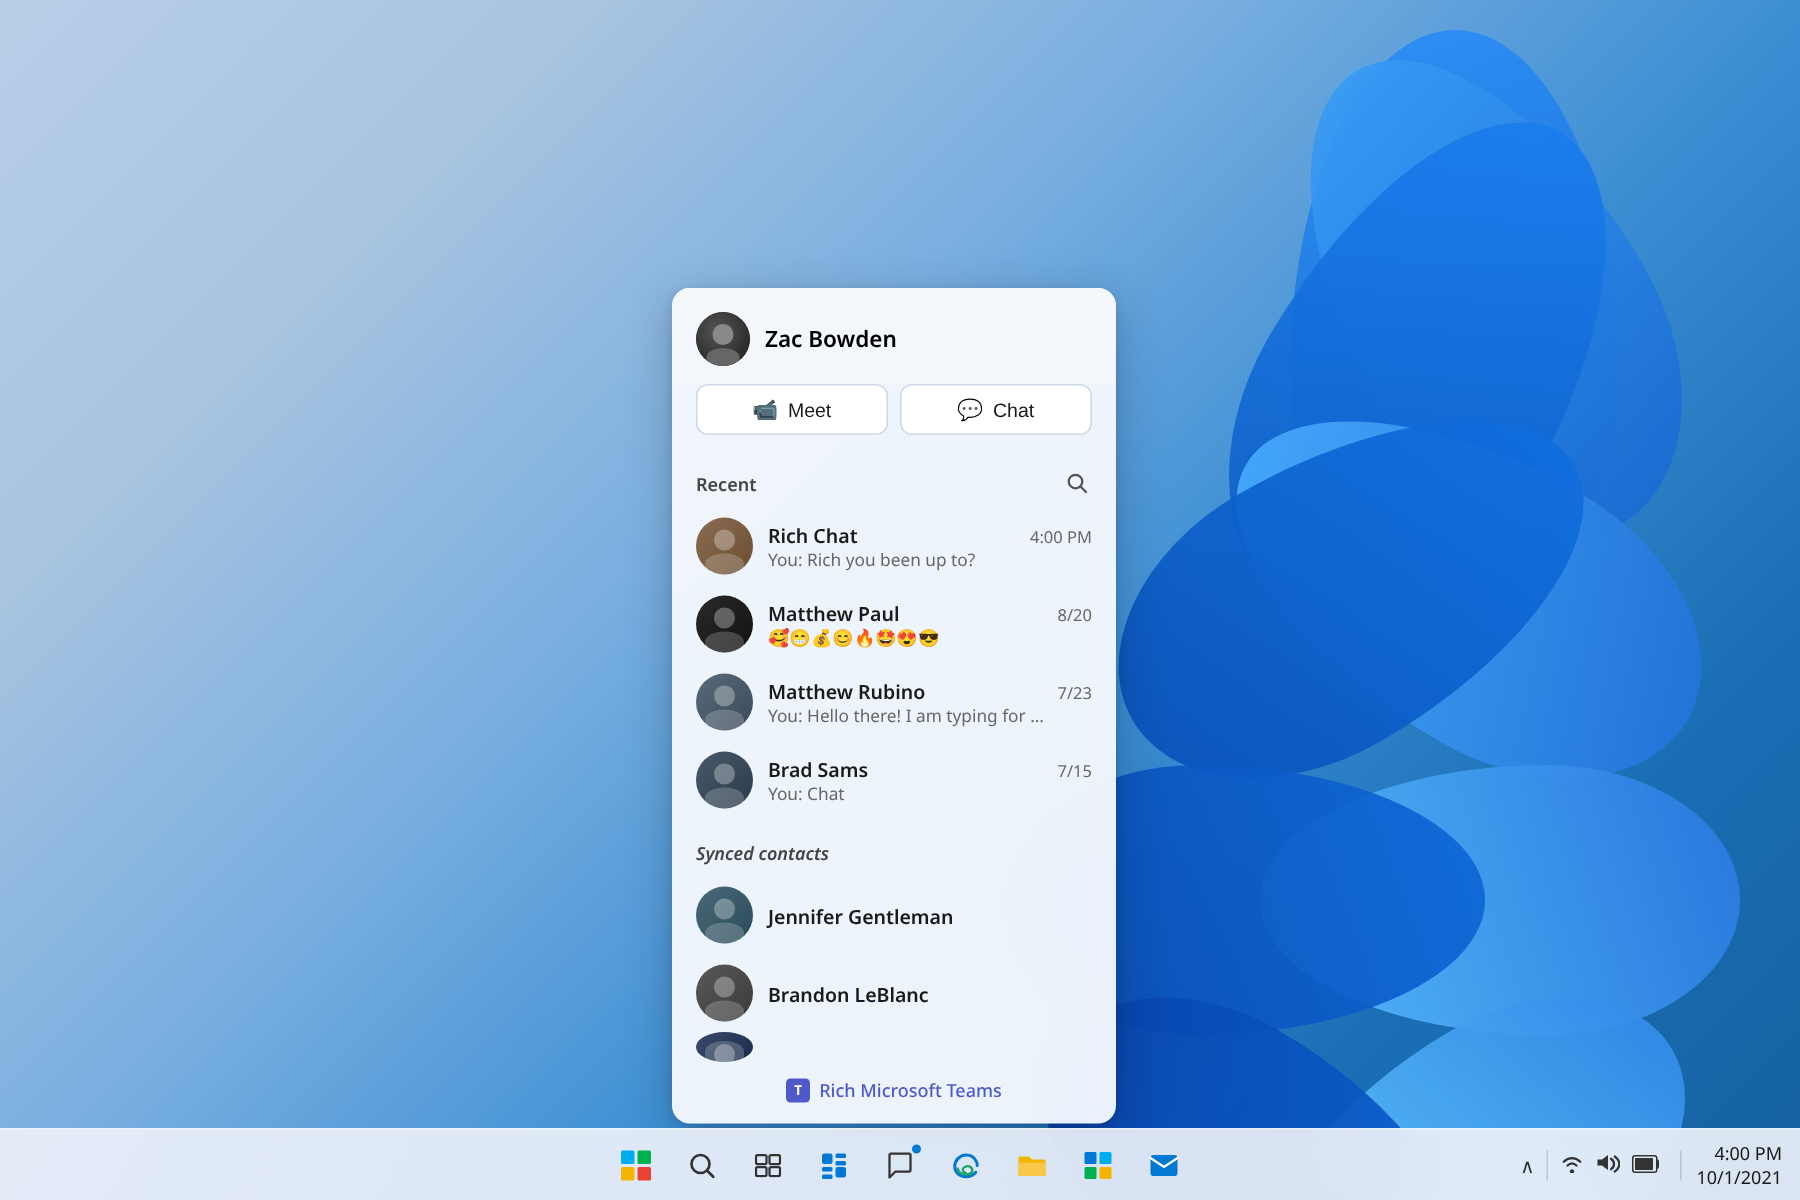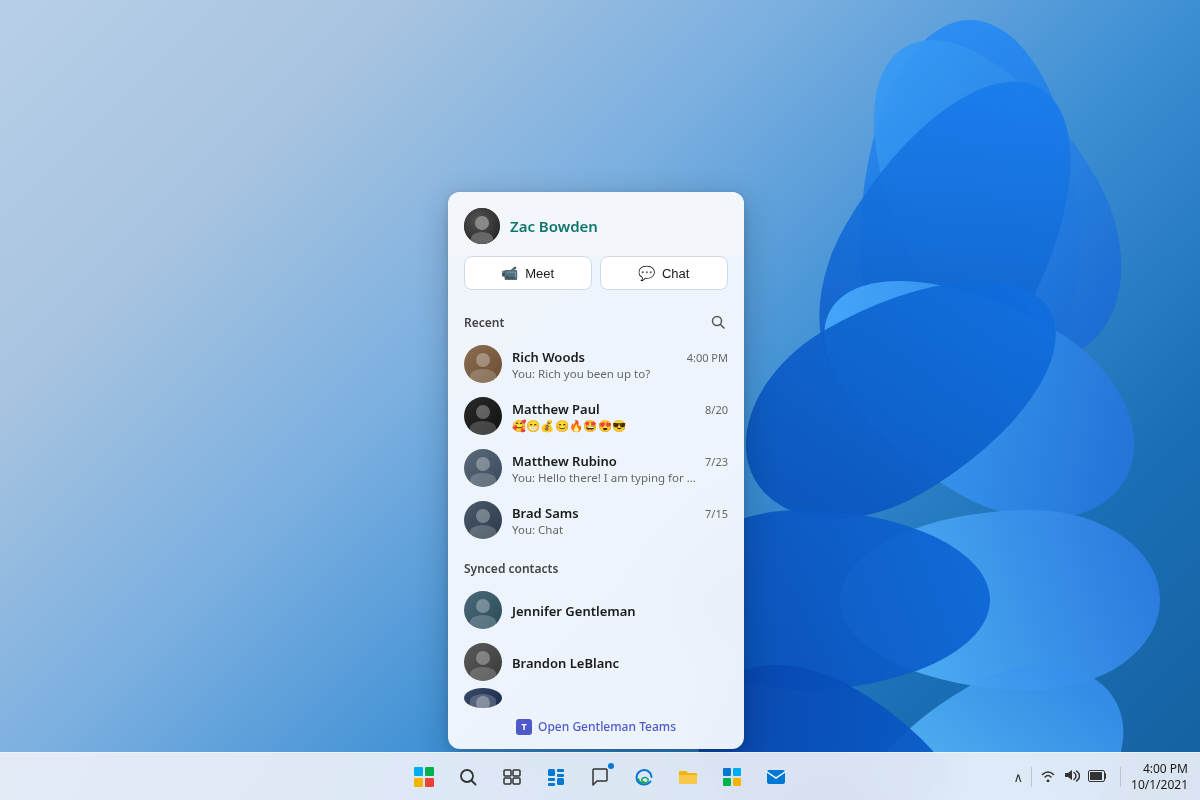--- a/index.html
+++ b/index.html
@@ -114,21 +114,21 @@
       transform: translateX(-50%);
       width: 22px;
       height: 12px;
       border-radius: 50% 50% 0 0;
       background: #666;
     }
 
     .user-name {
       font-size: 15px;
       font-weight: 600;
-      color: #0f766e;
+      color: #000000;
     }
 
     
     .action-buttons {
       display: flex;
       gap: 8px;
       padding: 0 16px 14px 16px;
     }
 
     .action-btn {
@@ -260,20 +260,21 @@
       color: #666;
       white-space: nowrap;
       overflow: hidden;
       text-overflow: ellipsis;
       max-width: 185px;
     }
 
     
     .synced-header {
       padding: 10px 16px 6px 16px;
+      font-style: italic;
     }
 
     .synced-title {
       font-size: 12px;
       font-weight: 600;
       color: #444;
     }
 
     
     .popup-footer {
@@ -482,21 +483,21 @@
         </svg>
       </div>
     </div>
 
     <div class="contact-list">
 
       <div class="contact-item">
         <div class="contact-avatar av-rw"></div>
         <div class="contact-info">
           <div class="contact-name-row">
-            <span class="contact-name">Rich Woods</span>
+            <span class="contact-name">Rich Chat</span>
             <span class="contact-time">4:00 PM</span>
           </div>
           <div class="contact-preview">You: Rich you been up to?</div>
         </div>
       </div>
 
       <div class="contact-item">
         <div class="contact-avatar av-mp"></div>
         <div class="contact-info">
           <div class="contact-name-row">
@@ -552,21 +553,21 @@
       </div>
 
       <div class="partial-contact contact-item">
         <div class="contact-avatar" style="background:linear-gradient(135deg,#3a4a6a,#1a2a4a);height:20px;width:38px;border-radius:50%;"></div>
       </div>
 
     </div>
 
     <div class="popup-footer">
       <div class="teams-logo">T</div>
-      <span class="footer-text">Open Gentleman Teams</span>
+      <span class="footer-text">Rich Microsoft Teams</span>
     </div>
 
   </div>
 
   <div class="taskbar">
     <div class="taskbar-left"></div>
 
     <div class="taskbar-center">
 
       <div class="taskbar-icon">

